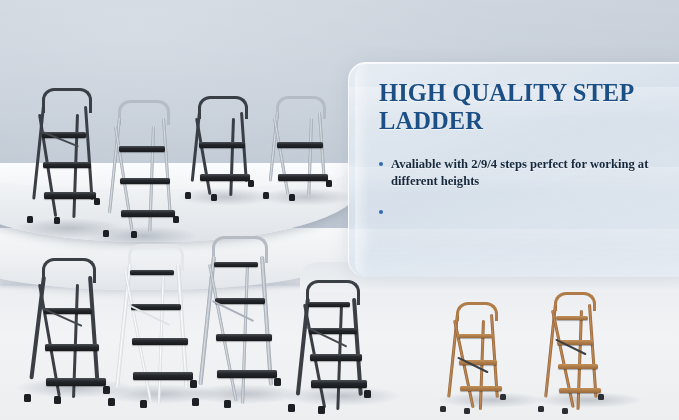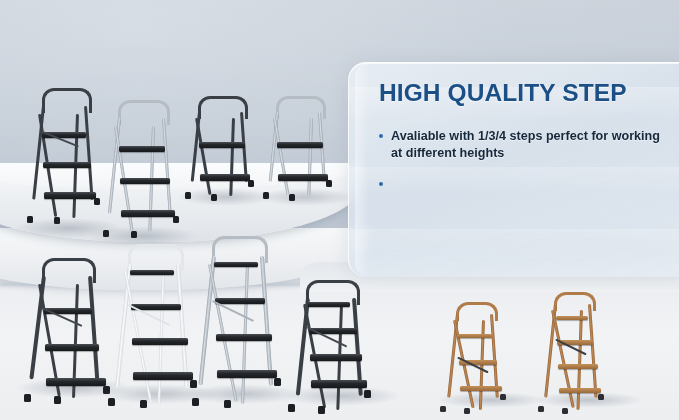--- a/index.html
+++ b/index.html
@@ -5,21 +5,21 @@
   html, body {
     margin: 0;
     padding: 0;
     background: #ffffff;
   }
   #stage {
     position: relative;
     width: 679px;
     height: 420px;
     overflow: hidden;
-    font-family: Liberation Sans, sans-serif;
+    font-family: Liberation Serif, serif;
     background: #c4ccd6;
   }
 
   
   .bg-wall {
     position: absolute;
     left: 0; top: 0;
     width: 679px; height: 420px;
     background:
       radial-gradient(120% 80% at 20% 6%, #cdd5de 0%, #c0c9d4 45%, #b9c2ce 100%);
@@ -370,25 +370,26 @@
 
   <div class="glass">
     <div class="glass-vert"></div>
     <div class="glass-streak gs1"></div>
     <div class="glass-streak gs2"></div>
     <div class="glass-streak gs3"></div>
 
     <div class="panel-content">
       <h1 class="title">
         <span>HIGH QUALITY STEP</span><br>
+        <span>LADDER</span>
       </h1>
       <ul class="bullets">
         <li>
           <span class="dot"></span>
-          <span>Avaliable with 1/3/4 steps perfect for working at different heights</span>
+          <span>Avaliable with 2/9/4 steps perfect for working at different heights</span>
         </li>
         <li>
           <span class="dot"></span>
         </li>
       </ul>
     </div>
   </div>
 
 </div>
 

